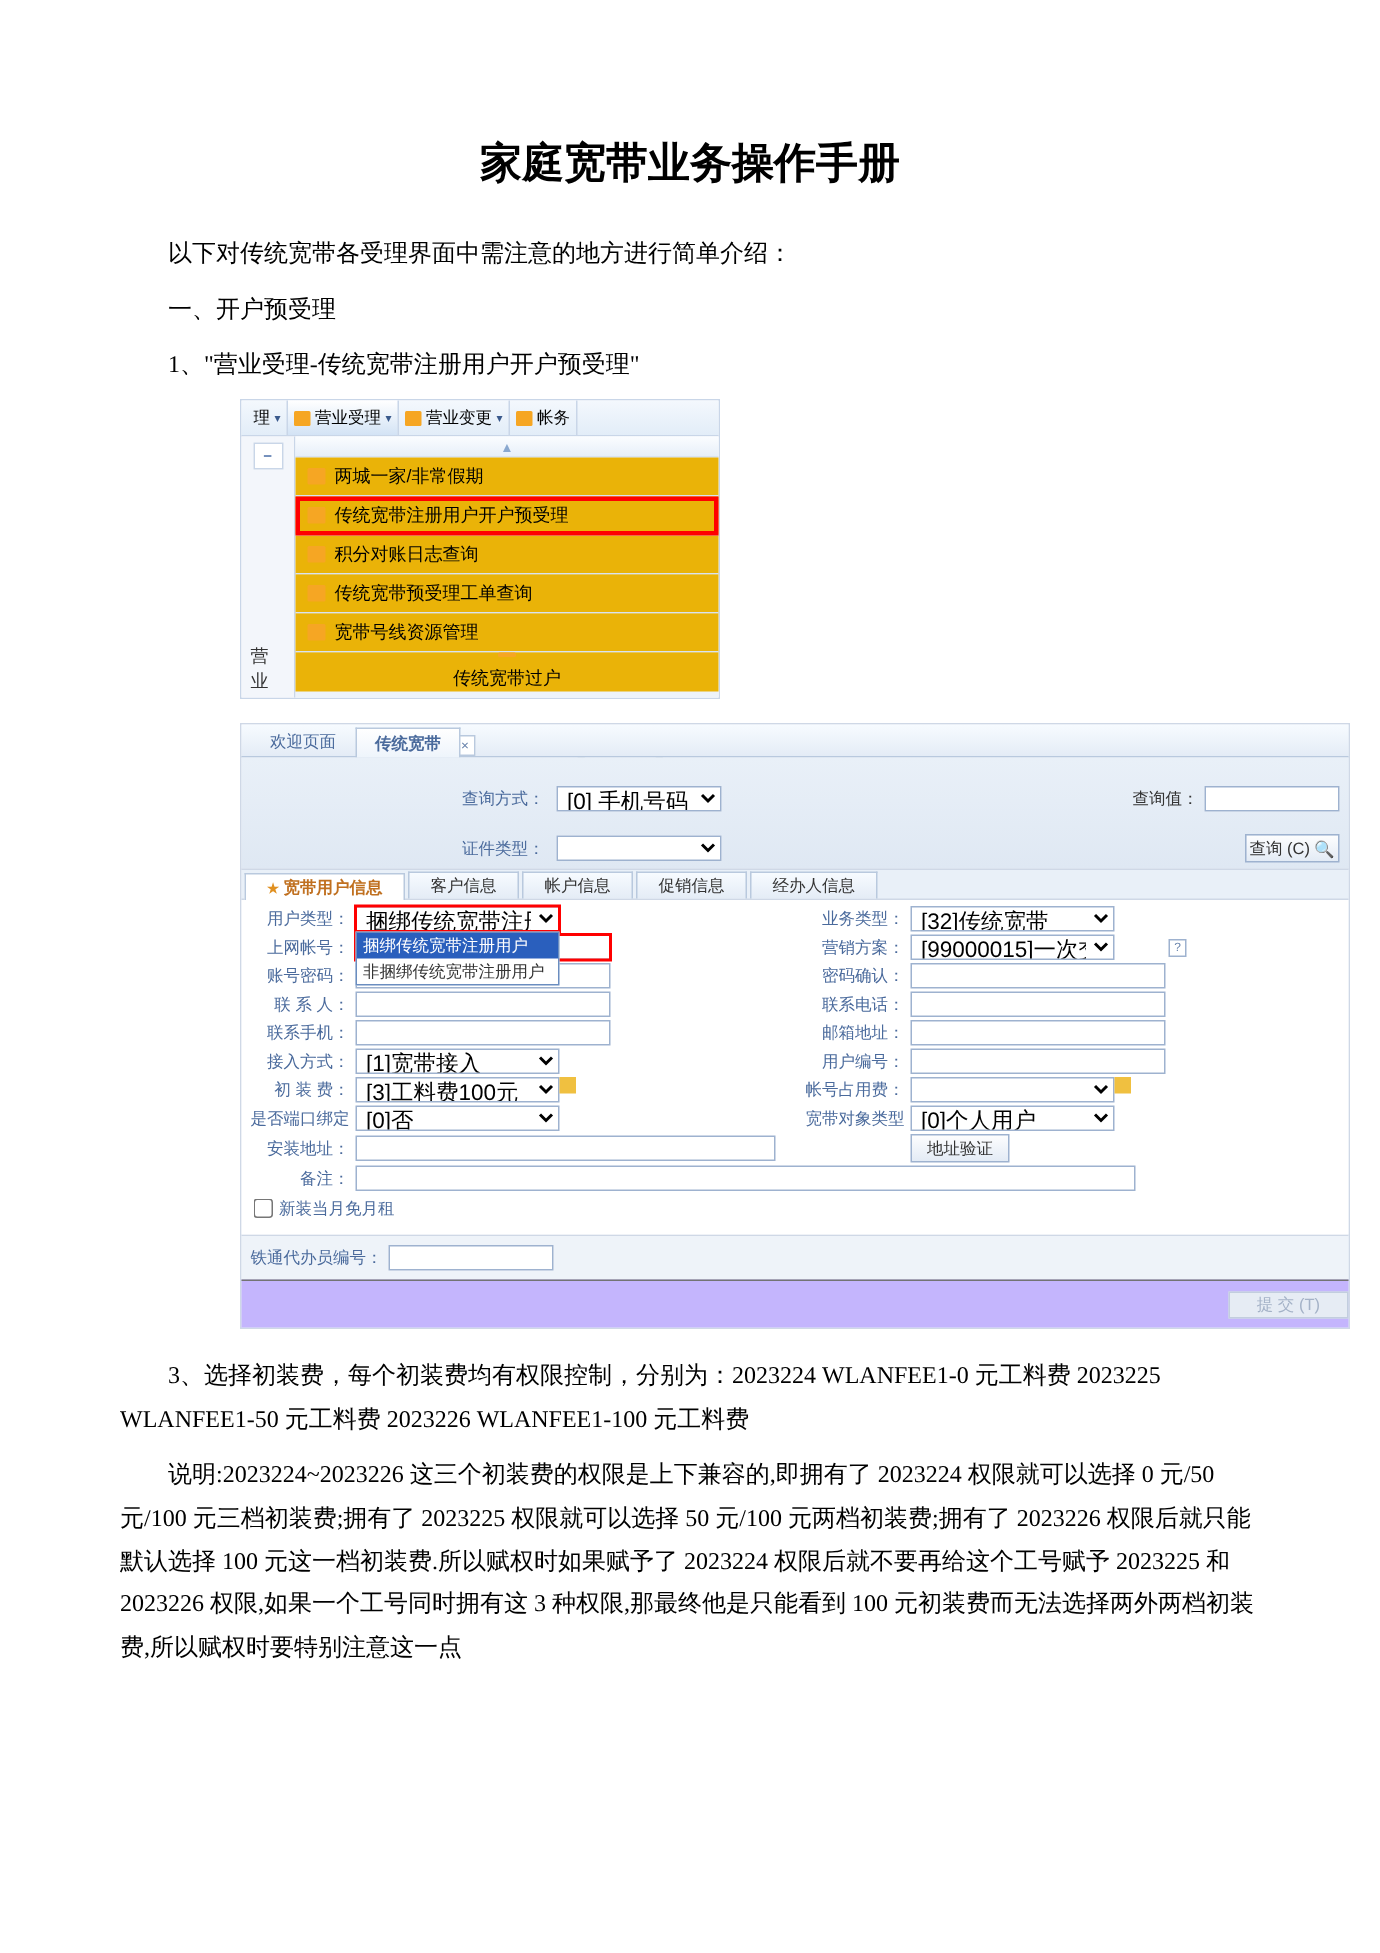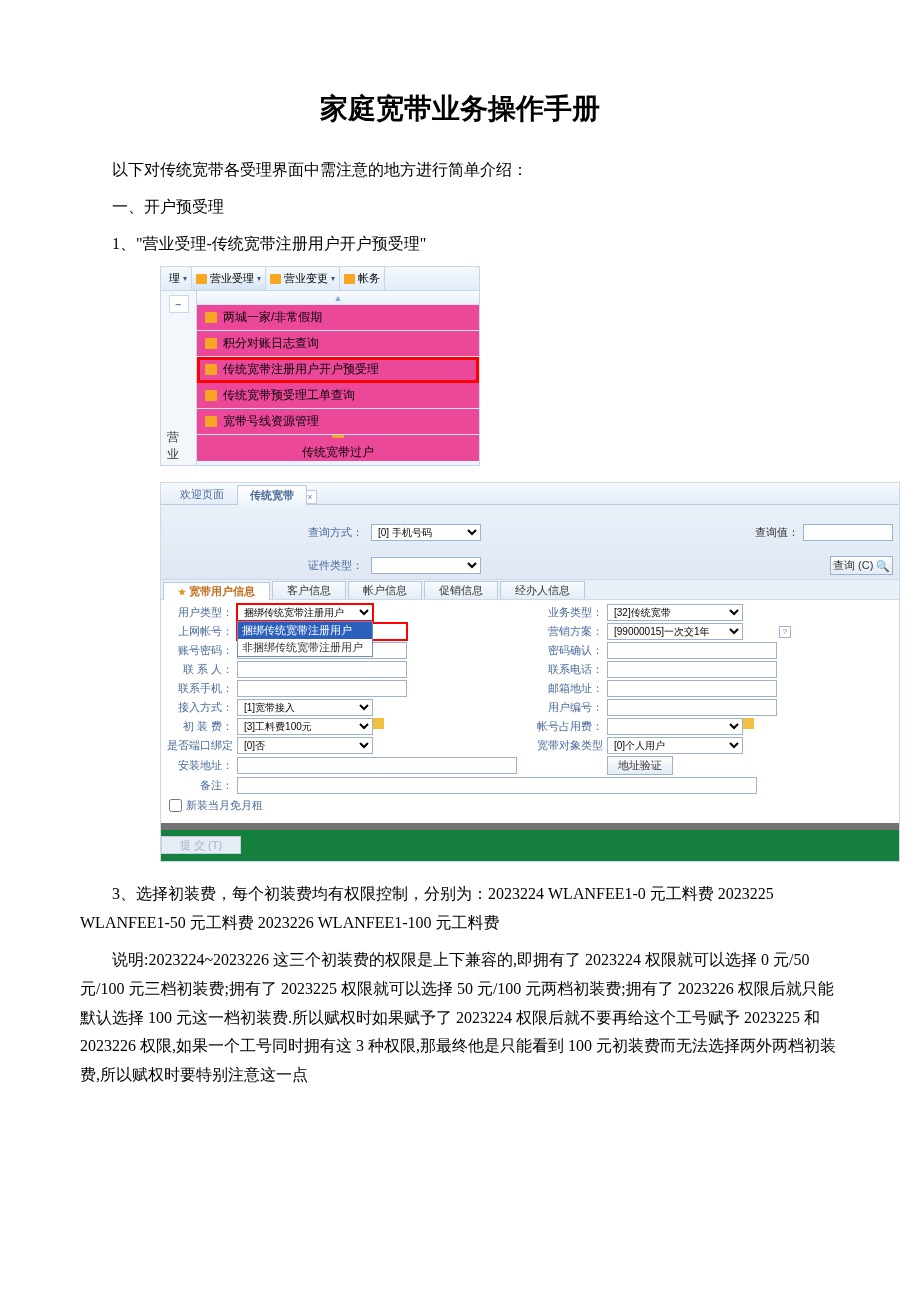--- a/index.html
+++ b/index.html
@@ -16,55 +16,55 @@
   .shot1 .toolbar .barbtn.active { background: linear-gradient(#fff,#d3e3f5); }
   .shot1 .toolbar .lock { width: 11px; height: 10px; background: #f6a623; display: inline-block; border-radius: 1px; position: relative; }
   .shot1 .toolbar .caret { font-size: 8px; color: #3a5a8c; }
   .shot1 .body { display: flex; background: #f3f6fb; }
   .shot1 .leftcol { width: 36px; border-right: 1px solid #c9d6e8; }
   .shot1 .leftcol .box { display:flex; align-items:center; justify-content:center; width:20px; height:18px; border:1px solid #c9d6e8; background:#fff; margin:4px auto; font-size:10px; color:#5a7bb0; font-weight:bold; }
   .shot1 .leftcol .spacer { height: 110px; }
   .shot1 .leftcol .vlabel { writing-mode: horizontal-tb; font-size: 12px; padding: 2px 6px; color:#333; }
   .shot1 .menucol { flex: 1; background: #edf3fa; }
   .shot1 .tri { text-align:center; font-size:9px; color:#8aa8cf; background:linear-gradient(#fbfdff,#e7eff9); border-bottom:1px solid #d8e3f2; height:14px; line-height:14px; }
-  .shot1 .mitem { display: flex; align-items: center; gap: 6px; padding: 0 8px; height: 26px; font-size: 12px; border-bottom: 1px solid #d8e3f2; background: #ec4899; }
+  .shot1 .mitem { display: flex; align-items: center; gap: 6px; padding: 0 8px; height: 26px; font-size: 12px; border-bottom: 1px solid #d8e3f2; background: #eab308; }
   .shot1 .mitem .lock { width: 12px; height: 11px; background: #f6a623; display: inline-block; border-radius: 1px; }
   .shot1 .mitem.highlight { outline: 3px solid #f00; outline-offset: -3px; position: relative; z-index: 2; }
   .shot1 .mitem.last { border-bottom: none; flex-direction: column; }
 
   
   .shot2 { width: 740px; margin: 10px 0 18px 80px; border: 1px solid #cfd8e6; font-family: "Microsoft YaHei","SimSun",Arial,sans-serif; font-size: 11px; color: #333; background: #eef3f9; position: relative; }
   .shot2 .watermark { position:absolute; left:0; right:0; top: 6px; text-align:center; font-size: 54px; letter-spacing: 4px; color: rgba(150,165,185,0.28); font-family: Arial, sans-serif; pointer-events:none; font-weight: 300; }
   .shot2 .tabs { display: flex; align-items: flex-end; height: 22px; background: linear-gradient(#f7fbff,#e4ecf6); border-bottom: 1px solid #b9c9de; padding-left: 6px; position:relative; z-index:1; }
   .shot2 .tabs .tab { padding: 3px 12px; font-size: 11px; color: #4a6a9c; border: 1px solid transparent; border-bottom: none; background: transparent; height: 20px; display:flex; align-items:center; gap:4px; }
   .shot2 .tabs .tab.active { background: linear-gradient(#fff,#eef4fb); border-color: #b9c9de; font-weight: bold; position:relative; top:1px; }
   .shot2 .tabs .xbtn { width:14px; height:14px; border:1px solid #b9c9de; background:#fff; color:#6a85ad; font-size:9px; display:flex; align-items:center; justify-content:center; margin-left:-4px; }
   .shot2 .searchbar { background: linear-gradient(#e9f0f8,#dfe8f3); padding: 4px 6px; border-bottom:1px solid #cfd8e6; position:relative; z-index:1; }
   .shot2 .sbrow { display:flex; align-items:center; gap:4px; height:20px;margin-top:13px; }
   .shot2 .sbrow .lbl { width: 200px; text-align:right; padding-right:4px; color:#4a6a9c; }
-  .shot2 select, .shot2 input[type=text] { border:1px solid #9eb2cf; background:#fff; font-size:10px; height:17px; padding: 0 2px; font-family: inherit; }
+  .shot2 select, .shot2 input[type=text] { border:1px solid #9eb2cf; background:#fff; font-size:15px; height:17px; padding: 0 2px; font-family: inherit; }
   .shot2 .qbtn { border:1px solid #9eb2cf; background: linear-gradient(#fdfdfe,#e3ebf5); padding:1px 2px; font-size:11px; display:inline-flex; align-items:flex-end; gap:3px; }
   .shot2 .subtabs { display:flex; background:#e9f0f8; border-bottom:1px solid #cfd8e6; padding-left:2px; height:20px; align-items:flex-end; position:relative; z-index:1; }
   .shot2 .subtabs .st { padding:2px 14px; font-size:11px; border:1px solid #b9c9de; border-bottom:none; background:linear-gradient(#f7fbff,#e4ecf6); margin-right:2px; height:18px; display:flex; align-items:center; }
   .shot2 .subtabs .st.on { background:#fff; color:#c07020; font-weight:bold; position:relative; top:1px; }
   .shot2 .subtabs .st.on::before { content:"★"; font-size:9px; color:#e09020; margin-right:3px; }
   .shot2 .formarea { background:#fff; padding:4px 6px 6px 6px; position:relative; z-index:1; }
   .shot2 .fgrid { display:grid; grid-template-columns: 70px 170px 130px 70px 170px 20px; row-gap:2px; align-items:center; }
   .shot2 .fgrid .flbl { text-align:right; font-size:11px; color:#4a6a9c; padding-right:4px; white-space:nowrap; }
   .shot2 .fgrid .fval { display:flex; align-items:flex-end; gap:2px; }
   .shot2 .fgrid .fval input[type=text]{ width: 100%; }
   .shot2 .hilite { outline:2px solid #f00; outline-offset:-1px; }
   .shot2 .dd-open { position:relative; }
   .shot2 .dd-list { position:absolute; top:17px; left:0; width: 136px; border:1px solid #6a8dc0; background:#fff; z-index:5; }
   .shot2 .dd-list .opt { padding:1px 4px; font-size:11px; }
   .shot2 .dd-list .opt.sel { background:#2a5fbd; color:#fff; }
   .shot2 .fgrid .spacer { grid-column: 3 / 4; }
   .shot2 .chkline { padding:4px 2px; font-size:11px; color:#4a6a9c; display:flex; align-items:center; gap:4px; }
   .shot2 .subbar { background:#eef3f9; border-top:1px solid #cfd8e6; padding:6px 6px; font-size:11px; color:#4a6a9c; display:flex; align-items:center; gap:4px; }
-  .shot2 .footer { background:#15803d; border-top:7px solid #737373; padding:8px 0; text-align:left; }
+  .shot2 .footer { background:#c4b5fd; border-top:1px solid #737373; padding:8px 0; text-align:right; }
   .shot2 .footer .dbtn { border:1px solid #c2cede; background:#e6ecf4; color:#a4b2c7; padding:2px 18px; font-size:11px; }
   .shot2 .smallicon { display:inline-block; width:11px; height:11px; background:#f0c040; vertical-align:middle; }
   .shot2 .verifybtn { border:1px solid #9eb2cf; background:linear-gradient(#fdfdfe,#e3ebf5); padding:1px 10px; font-size:11px; }
   .shot2 .selwrap { display:flex; }
   .shot2 .selwrap select { width: 136px; }
   .shot2 .miniq { width:12px;height:12px;border:1px solid #9eb2cf;background:#fff;font-size:8px;display:flex;align-items:center;justify-content:center;color:#6a85ad;margin-left:2px; }
 </style>
 </head>
 <body>
 
@@ -100,27 +100,27 @@
         <div class="box">−</div>
         <div class="spacer"></div>
         <div class="vlabel">营业</div>
       </div>
       <div class="menucol">
         <div class="tri">▲</div>
         <div class="mitem">
             <span class="lock"></span>
             <span>两城一家/非常假期</span>
           </div>
+        <div class="mitem highlight">
+            <span class="lock"></span>
+            <span>传统宽带注册用户开户预受理</span>
+          </div>
         <div class="mitem">
             <span class="lock"></span>
             <span>积分对账日志查询</span>
-          </div>
-        <div class="mitem highlight">
-            <span class="lock"></span>
-            <span>传统宽带注册用户开户预受理</span>
           </div>
         <div class="mitem">
             <span class="lock"></span>
             <span>传统宽带预受理工单查询</span>
           </div>
         <div class="mitem">
             <span class="lock"></span>
             <span>宽带号线资源管理</span>
           </div>
         <div class="mitem last">
@@ -299,20 +299,24 @@
           </div>
         <div></div>
       </div>
 
       <div class="chkline">
         <input type="checkbox" style="">
         <span>新装当月免月租</span>
       </div>
     </div>
 
+    <div class="subbar">
+      <span>铁通代办员编号：</span>
+      <input type="text" style="width: 110px;">
+    </div>
 
     <div class="footer">
       <span class="dbtn">提 交 (T)</span>
     </div>
   </div>
 
   <p class="para indent">3、选择初装费，每个初装费均有权限控制，分别为：2023224 WLANFEE1-0 元工料费 2023225 WLANFEE1-50 元工料费 2023226 WLANFEE1-100 元工料费</p>
   <p class="para indent">说明:2023224~2023226 这三个初装费的权限是上下兼容的,即拥有了 2023224 权限就可以选择 0 元/50 元/100 元三档初装费;拥有了 2023225 权限就可以选择 50 元/100 元两档初装费;拥有了 2023226 权限后就只能默认选择 100 元这一档初装费.所以赋权时如果赋予了 2023224 权限后就不要再给这个工号赋予 2023225 和 2023226 权限,如果一个工号同时拥有这 3 种权限,那最终他是只能看到 100 元初装费而无法选择两外两档初装费,所以赋权时要特别注意这一点</p>
 </div>
 

